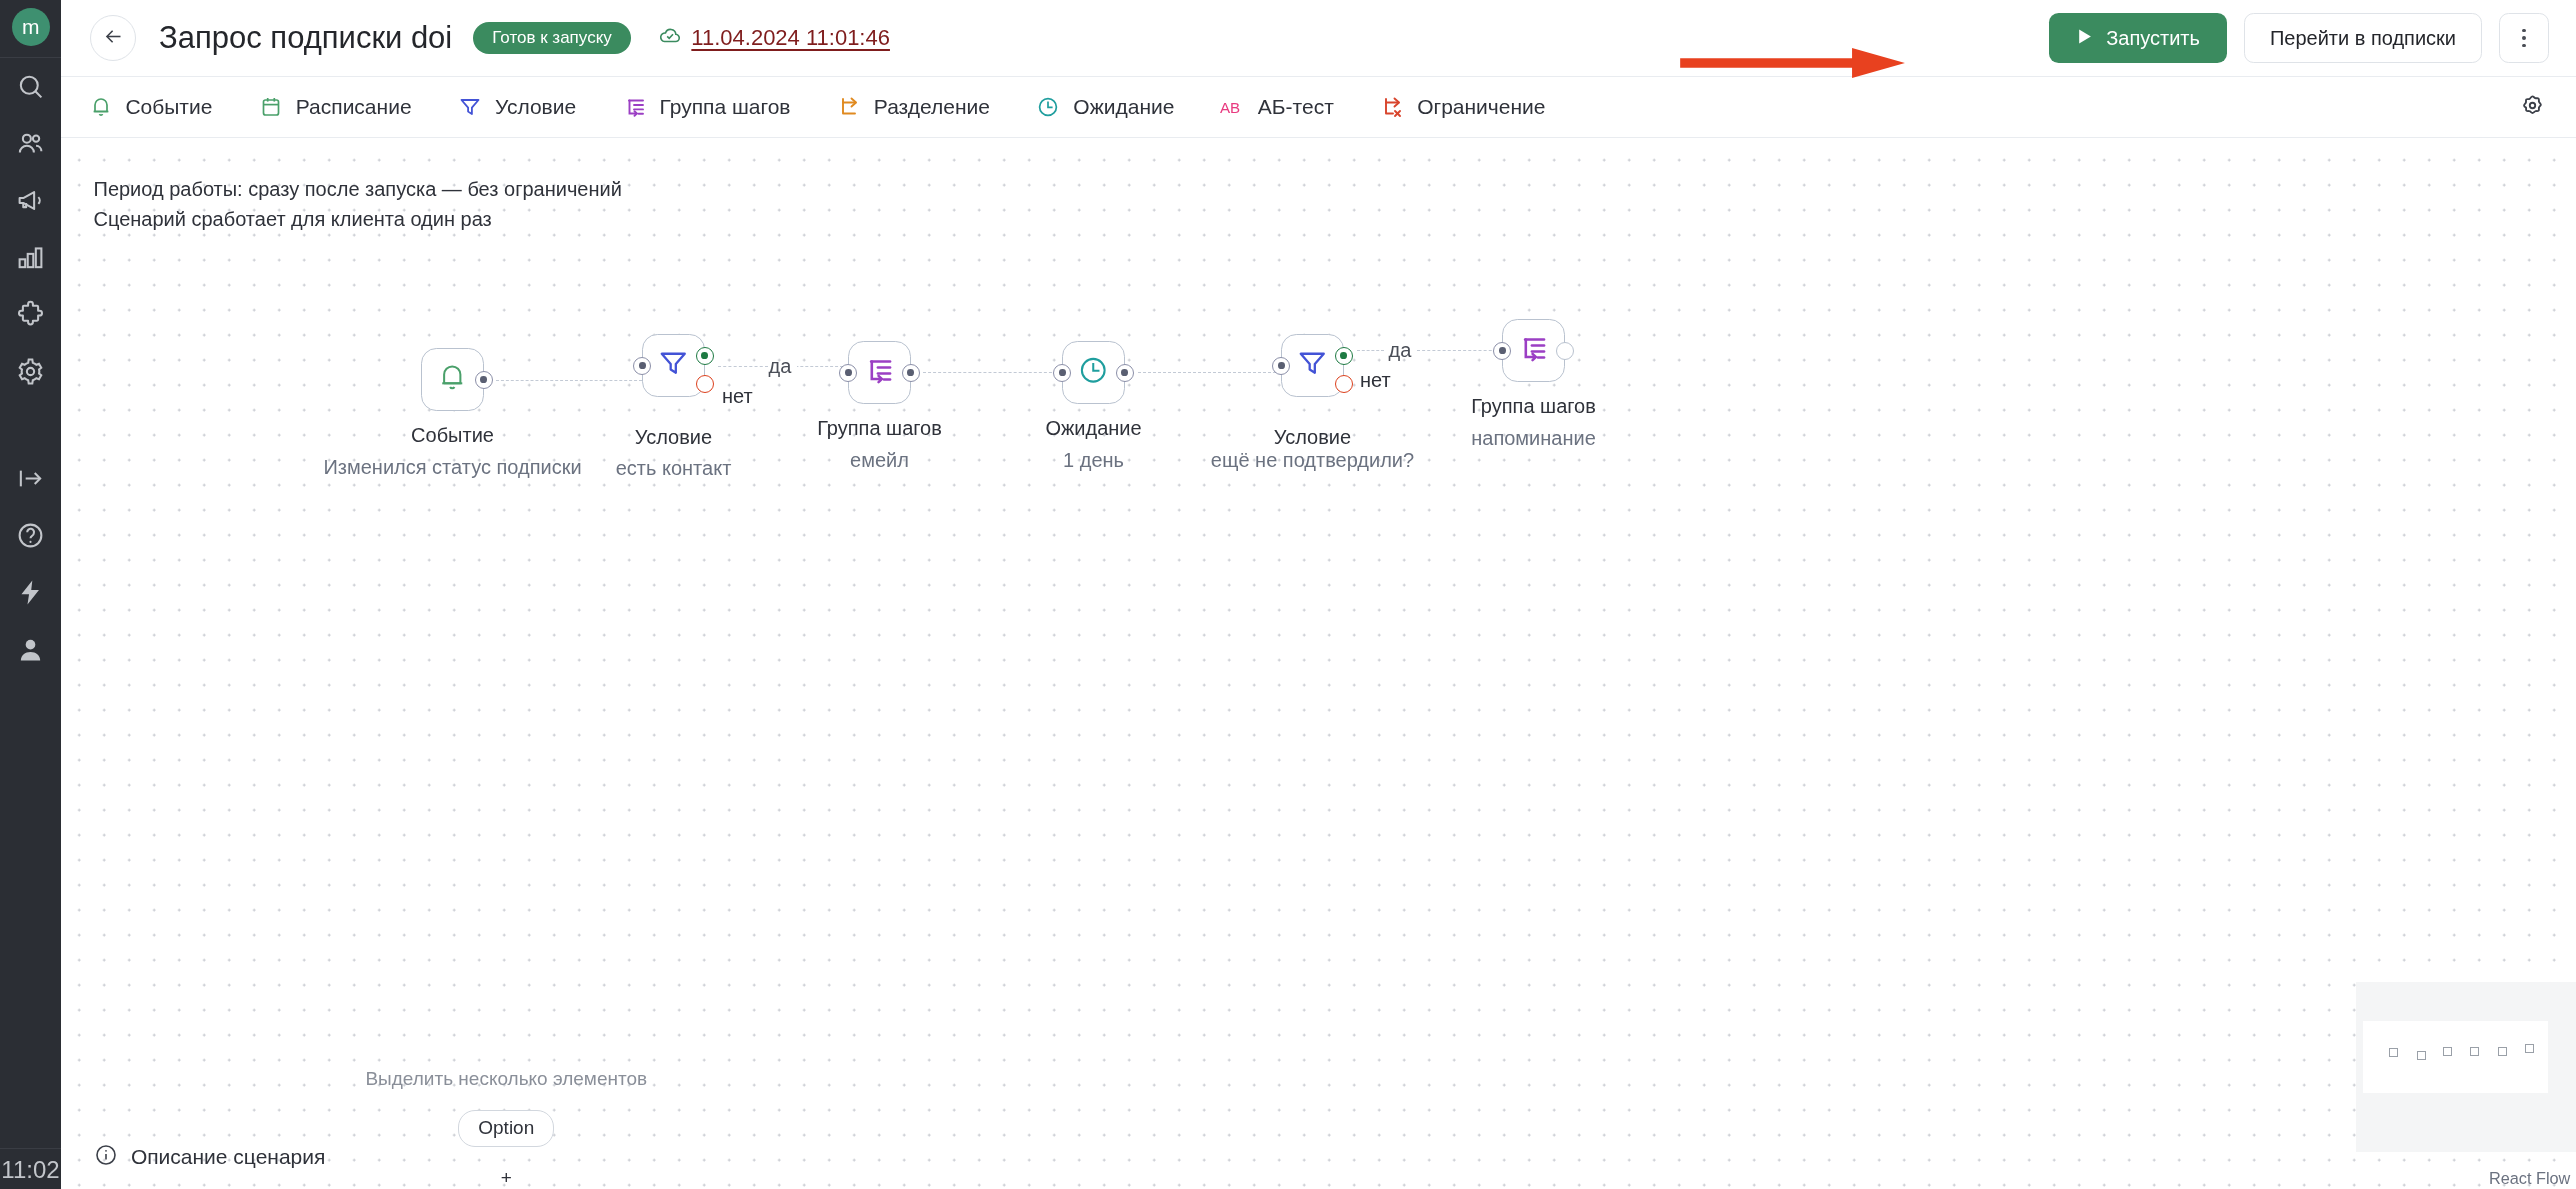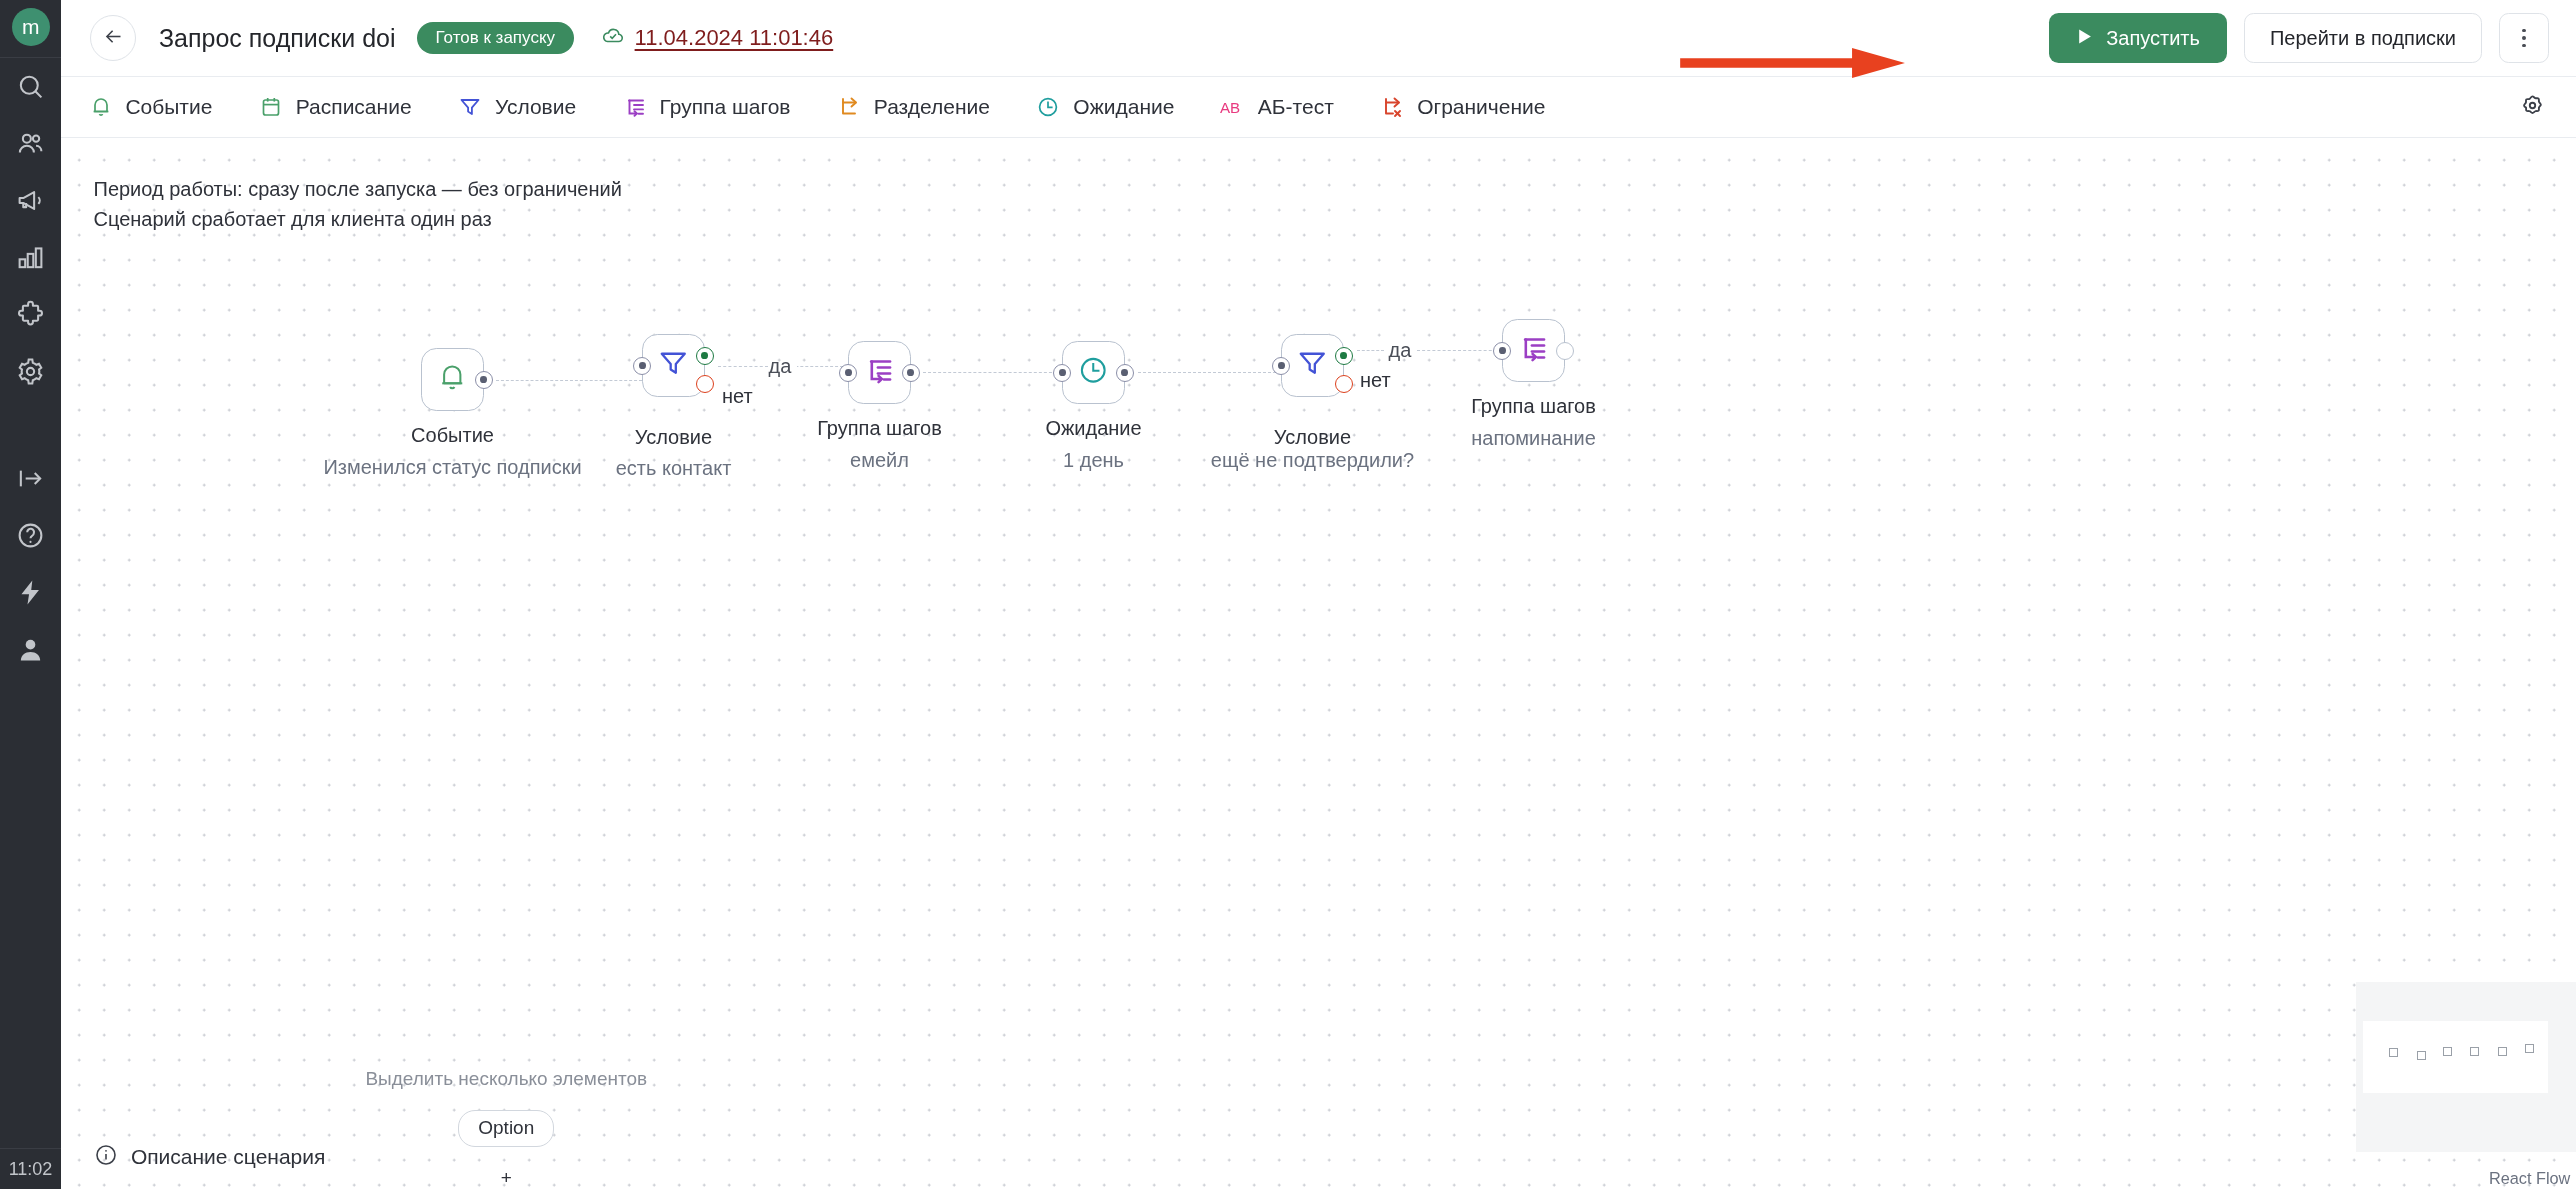--- a/index.html
+++ b/index.html
@@ -29,42 +29,42 @@
   .rail-sep { width: 61px; height: 1px; background: #3a3d44; }
   .rail-icon {
     width: 61px; height: 57px;
     display: flex; align-items: center; justify-content: center;
     color: #c2c5ca; cursor: pointer;
   }
   .rail-icon svg { display: block; }
   .rail-spacer { flex: 1 1 auto; }
   .rail-clock {
     width: 61px; height: 42px; display: flex; align-items: center; justify-content: center;
-    color: #c2c5ca; font-size: 18px; border-top: 1px solid #3a3d44;
+    color: #c2c5ca; font-size: 24px; border-top: 1px solid #3a3d44;
   }
 
   
   .main { flex: 1 1 auto; display: flex; flex-direction: column; min-width: 0; position: relative; }
 
   
   .header {
     height: 76px; flex: 0 0 76px;
     display: flex; align-items: center;
     padding: 0 27px 0 29px;
     background: #fff;
     position: relative;
   }
   .back-btn {
     width: 46px; height: 46px; border-radius: 50%;
     border: 1px solid #dfe3e8; background: #fff;
     display: flex; align-items: center; justify-content: center;
     cursor: pointer; flex: 0 0 46px;
   }
   .page-title {
-    font-size: 25px; color: #24262b; font-weight: 400;
+    font-size: 31px; color: #24262b; font-weight: 400;
     margin-left: 23px; white-space: nowrap;
   }
   .status-badge {
     margin-left: 21px;
     background: #3b8b5f; color: #fff;
     border-radius: 19px; padding: 6.7px 19px 8.6px;
     font-size: 17px; white-space: nowrap; line-height: 1;
   }
   .saved {
     margin-left: 27px; display: flex; align-items: center; gap: 9.6px;

